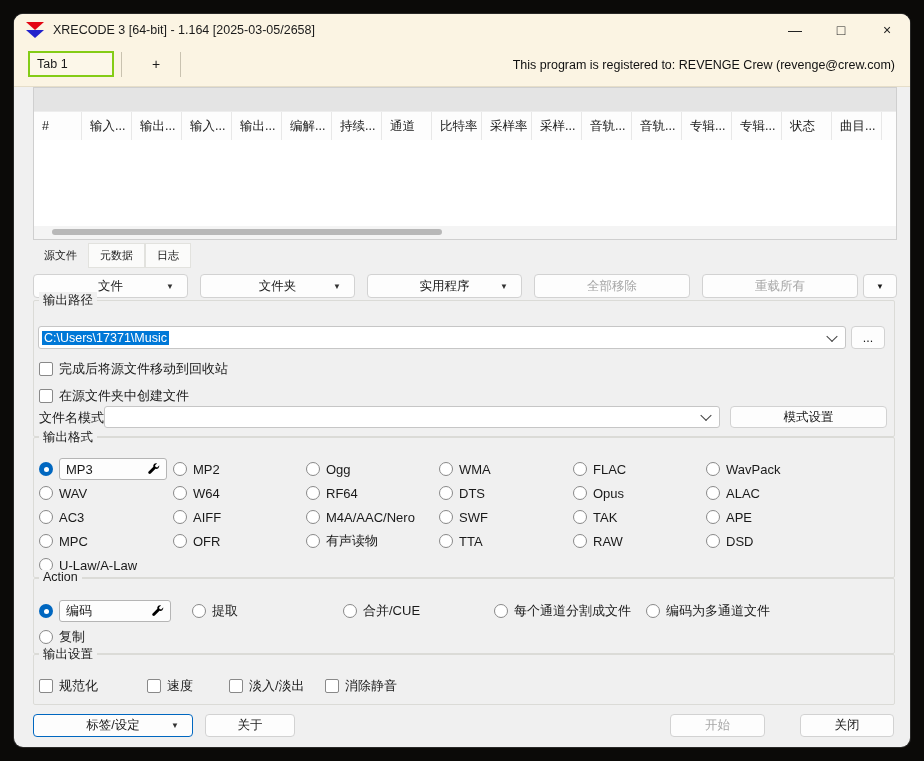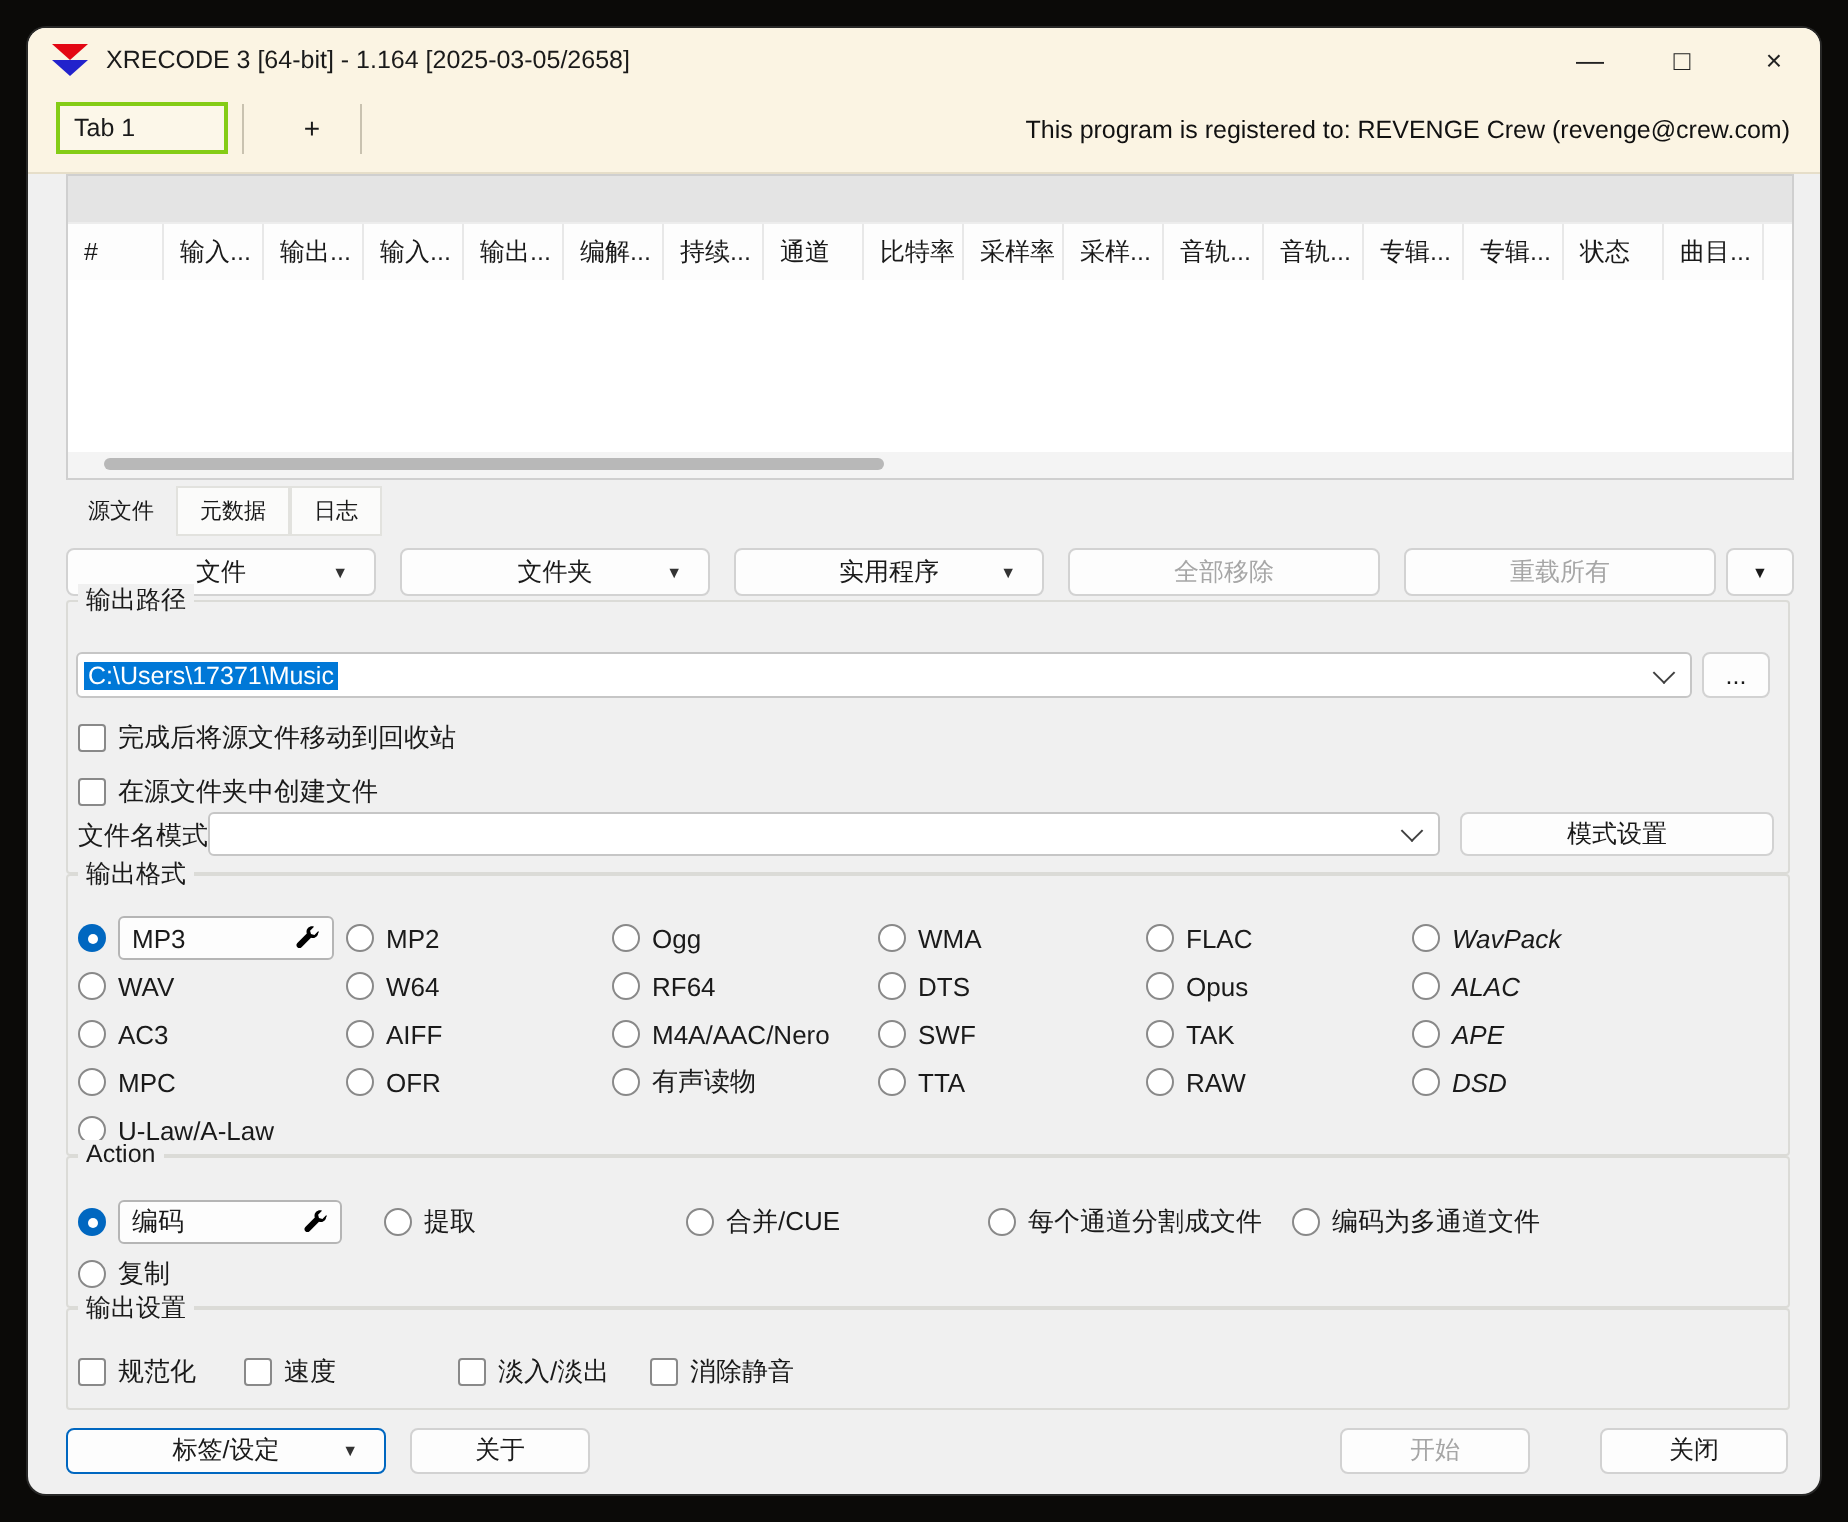--- a/index.html
+++ b/index.html
@@ -274,21 +274,21 @@
           </div>
           <div class="ritem">
             <span class="radio"></span>
             <span>TAK</span>
           </div>
           <div class="ritem">
             <span class="radio"></span>
             <span>RAW</span>
           </div>
         </div>
-        <div class="rcol" style="left: 672px; font-style: italic;">
+        <div class="rcol" style="left: 672px;">
           <div class="ritem">
             <span class="radio"></span>
             <span>WavPack</span>
           </div>
           <div class="ritem">
             <span class="radio"></span>
             <span>ALAC</span>
           </div>
           <div class="ritem">
             <span class="radio"></span>
@@ -337,21 +337,21 @@
       </div>
   </div>
 
   <div class="group" style="top:640px;height:51px;">
     <span class="glabel">输出设置</span>
     <div id="outset-items">
         <div class="citem" style="left: 5px; top: 21px;">
           <span class="checkbox"></span>
           <span>规范化</span>
         </div>
-        <div class="citem" style="left: 88px; top: 21px;">
+        <div class="citem" style="left: 113px; top: 21px;">
           <span class="checkbox"></span>
           <span>速度</span>
         </div>
         <div class="citem" style="left: 195px; top: 21px;">
           <span class="checkbox"></span>
           <span>淡入/淡出</span>
         </div>
         <div class="citem" style="left: 291px; top: 21px;">
           <span class="checkbox"></span>
           <span>消除静音</span>

